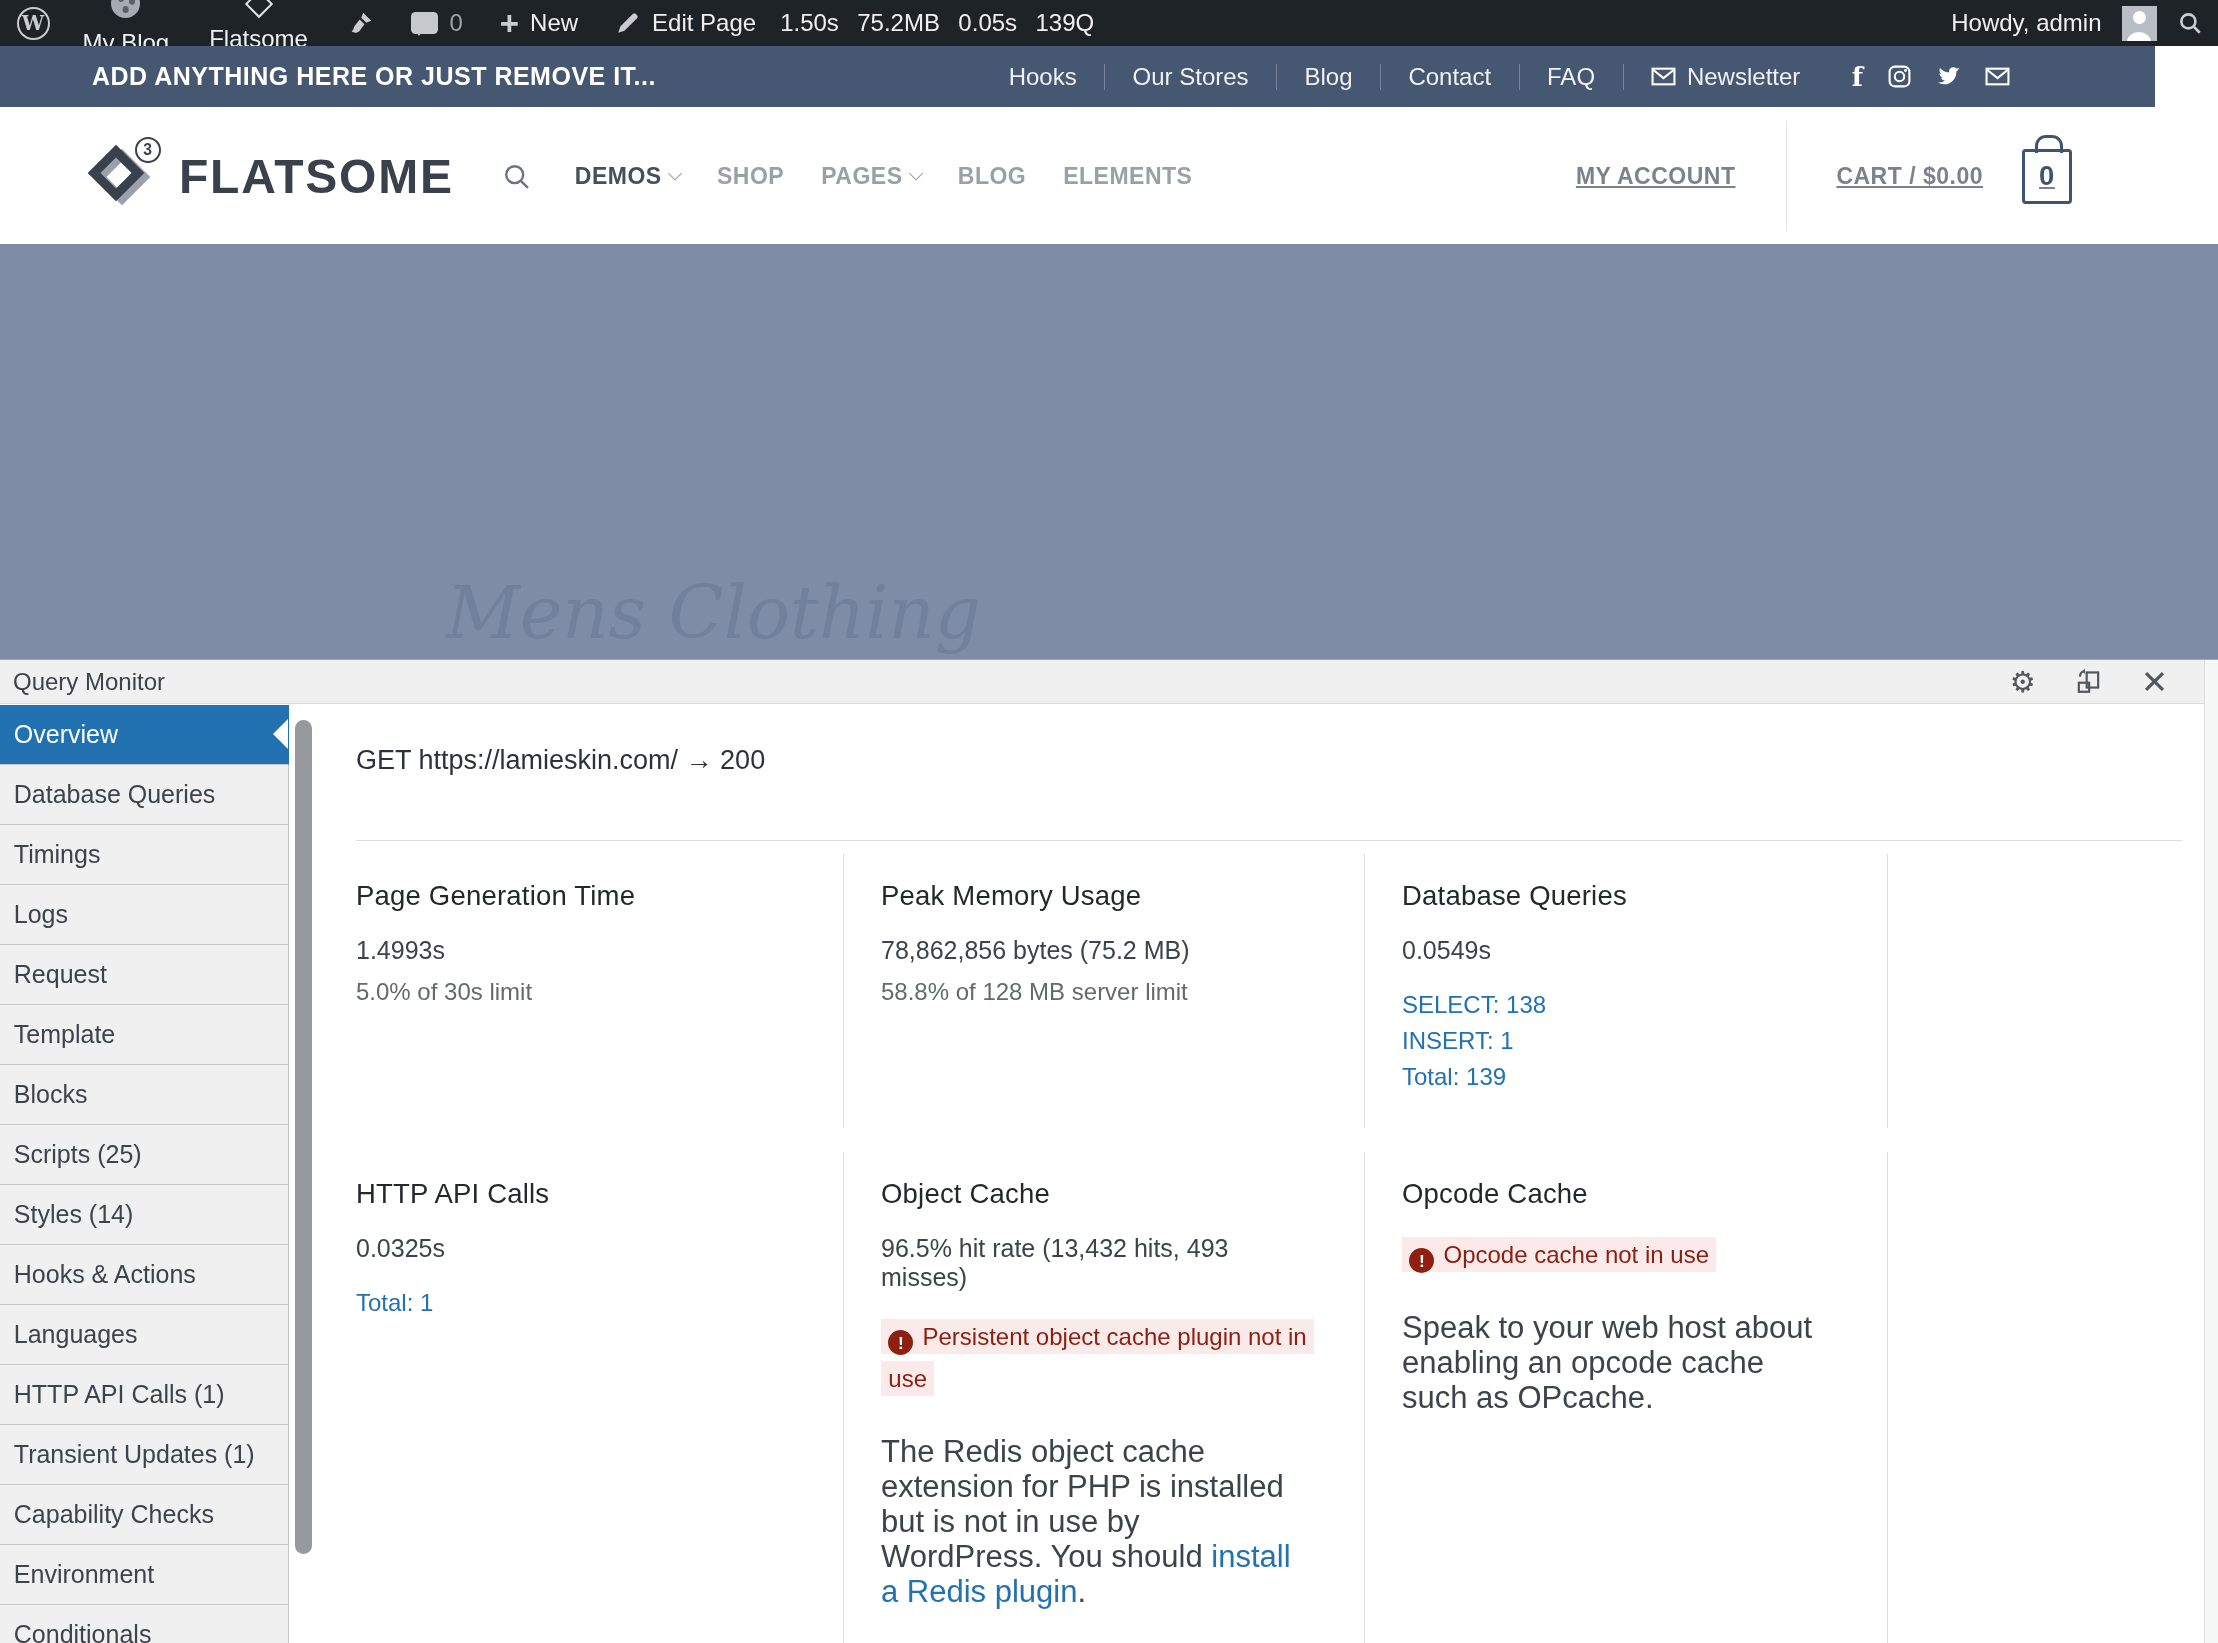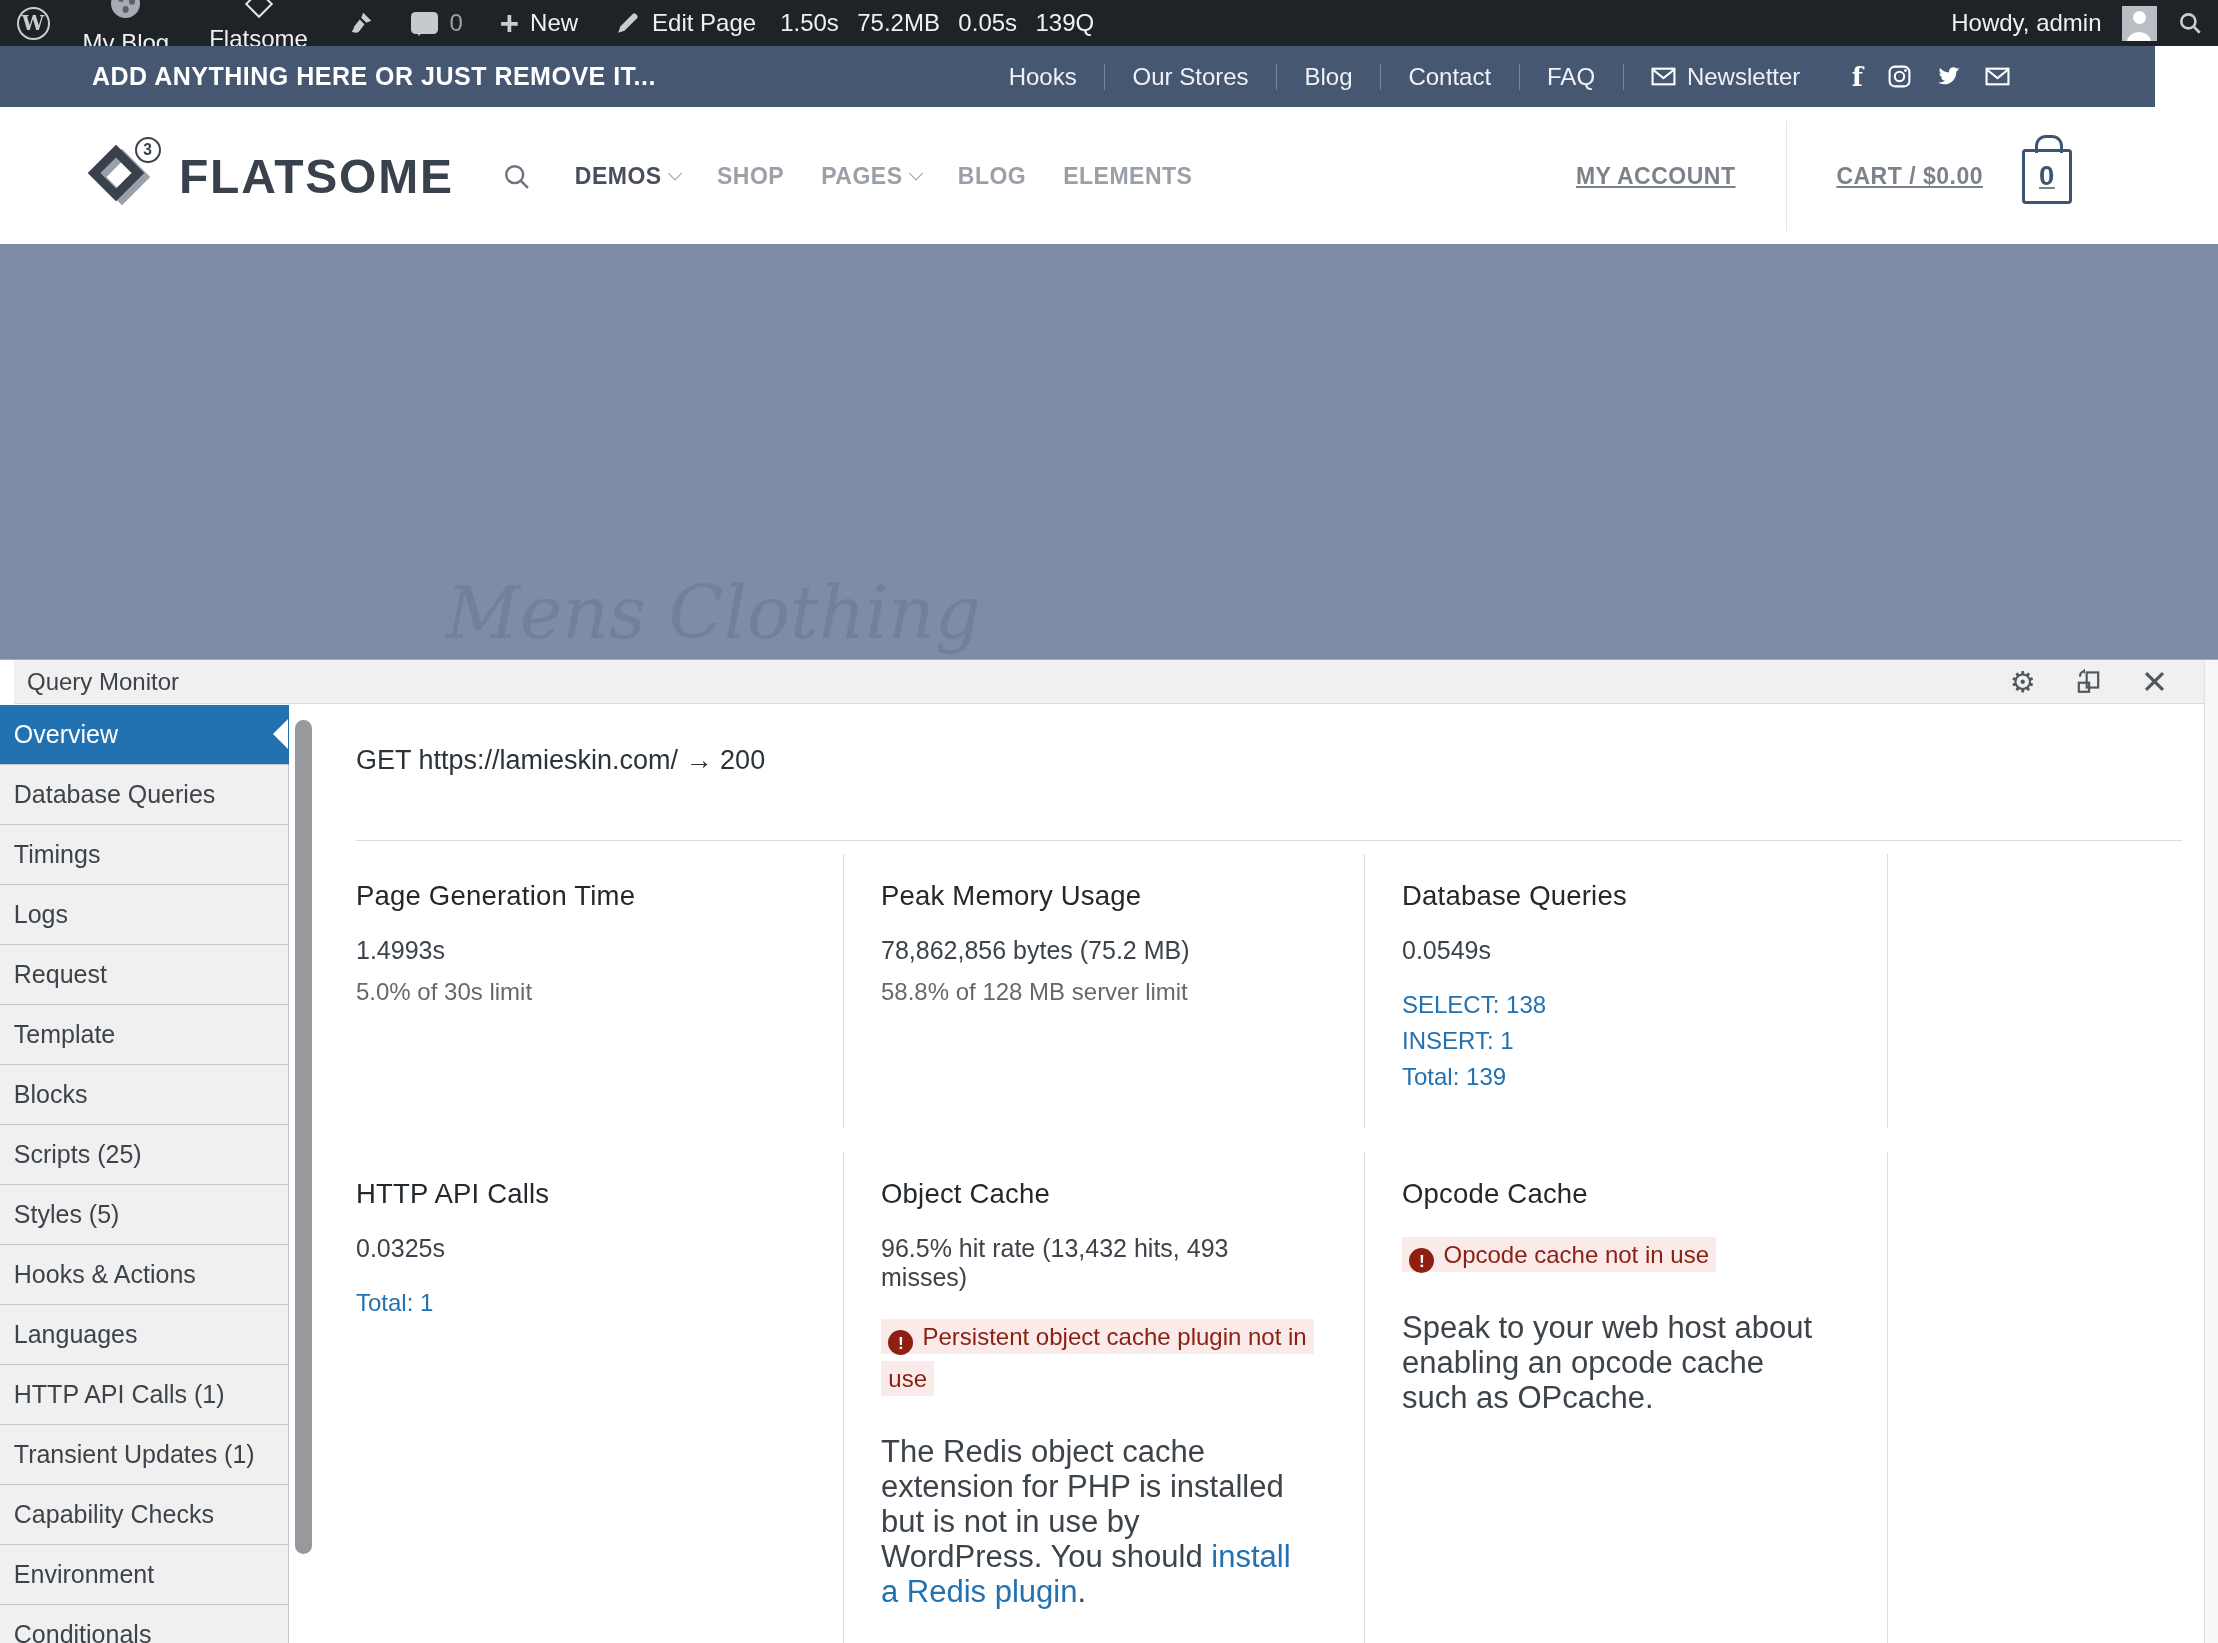--- a/index.html
+++ b/index.html
@@ -82,21 +82,21 @@
   
   .hero { position:absolute; top:244px; left:0; width:2219px; height:415px; background:#7e8ca6; overflow:hidden; }
   .hero-mark { position:absolute; left:446px; top:571px-0px; top:327px; 
     font-family:"DejaVu Serif", serif; font-style:italic; font-size:72px;
     color:#5d6d8a; opacity:.38; white-space:nowrap; }
 
   
   .qm { position:absolute; top:659px; left:0; width:2219px; bottom:0; background:#fff;
     border-top:0.9px solid #a7aaad; color:#3c434a; }
   .qm-titlebar { position:absolute; top:0; left:0; right:14.7px; height:44px; background:#f0f0f1;
-    border-bottom:0.9px solid #dcdcde; display:flex; align-items:center;margin-left:14px; }
+    border-bottom:0.9px solid #dcdcde; display:flex; align-items:center; }
   .qm-title { margin-left:13px; font-size:24px; color:#3c434a; }
   .qm-tb-icons { margin-left:auto; margin-right:35px; display:flex; align-items:center; gap:37px; color:#50575e; }
   .qm-tb-ico { width:29px; height:29px; cursor:pointer; display:flex; align-items:center; justify-content:center; font-size:29px; }
   .qm-tb-ico svg { width:100%; height:100%; }
   .qm-sidebar { position:absolute; top:45px; left:0; width:289px; bottom:0; background:#f0f0f1; }
   .qm-menu-item { height:60px; display:flex; align-items:center; padding-left:13.8px; font-size:25px;
     color:#3c434a; border-bottom:0.9px solid #c5c7ca; border-right:0.9px solid #c5c7ca;
     background:#f0f0f1; cursor:pointer; position:relative; }
   .qm-menu-item.selected { background:#2271b1; color:#fff; border-right-color:#2271b1; }
   .notch { position:absolute; right:0; top:50%; margin-top:-15.6px; width:0; height:0;
@@ -320,21 +320,21 @@
     <div class="qm-menu-item">
         <span>Template</span>
       </div>
     <div class="qm-menu-item">
         <span>Blocks</span>
       </div>
     <div class="qm-menu-item">
         <span>Scripts (25)</span>
       </div>
     <div class="qm-menu-item">
-        <span>Styles (5)</span>
+        <span>Styles (14)</span>
       </div>
     <div class="qm-menu-item">
         <span>Hooks &amp; Actions</span>
       </div>
     <div class="qm-menu-item">
         <span>Languages</span>
       </div>
     <div class="qm-menu-item">
         <span>HTTP API Calls (1)</span>
       </div>

